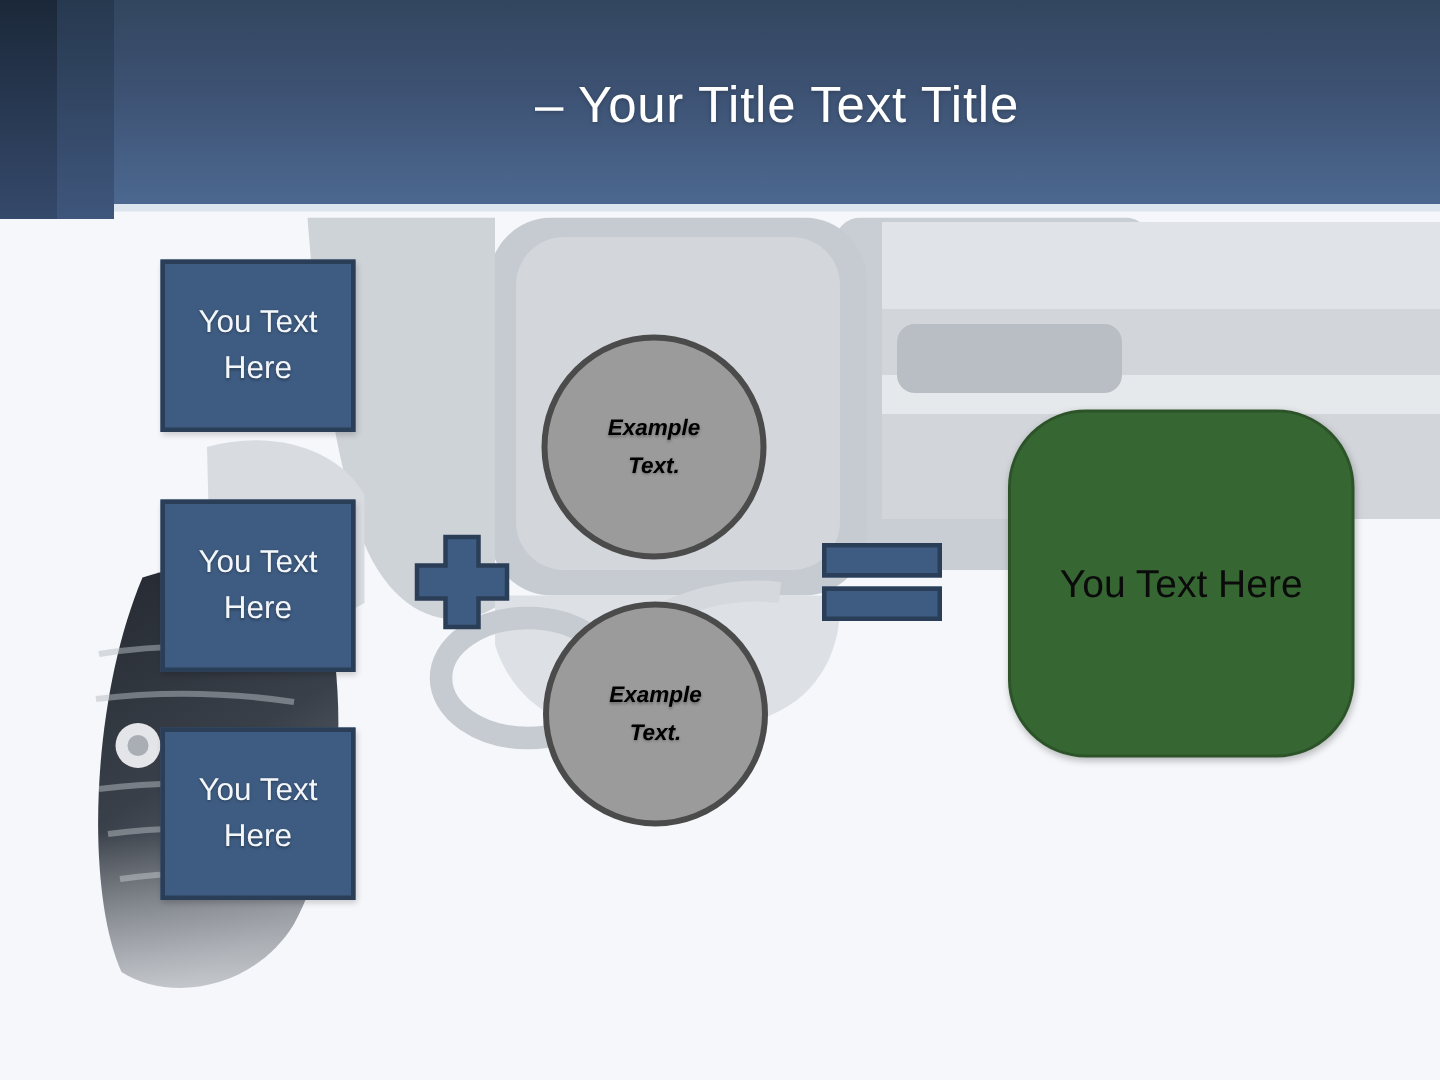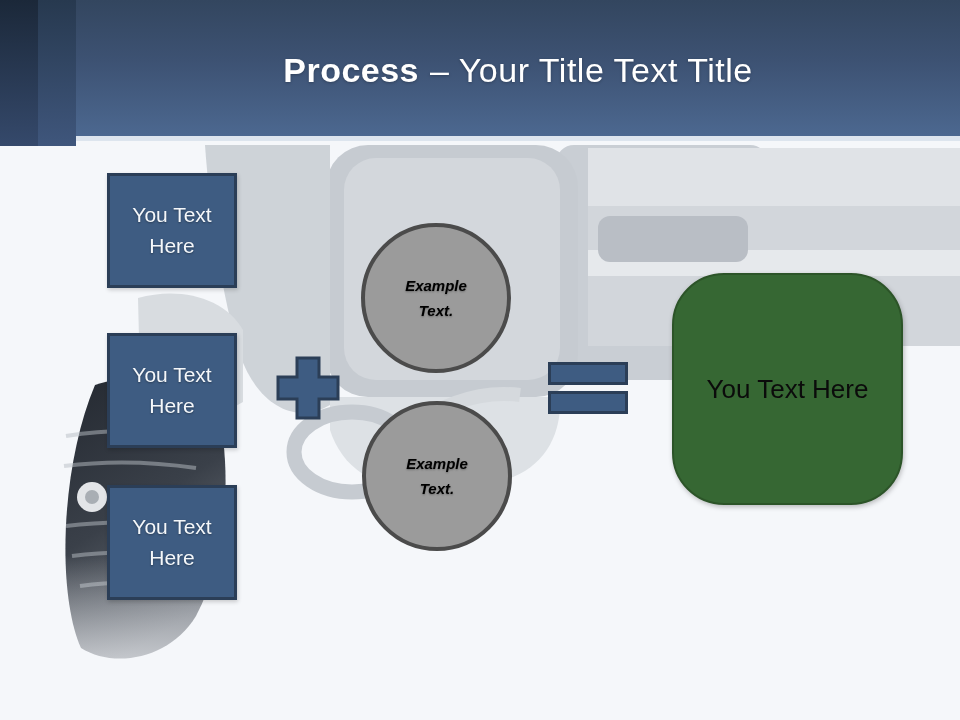--- a/index.html
+++ b/index.html
@@ -82,21 +82,21 @@
   }
 </style>
 </head>
 <body>
 
 <div class="slide">
 
   <div class="header"></div>
   <div class="stripe-outer"></div>
   <div class="stripe-inner"></div>
-  <div class="title"><span class="bold">Process</span><span>– Your Title Text Title</span></div>
+  <div class="title"><span>– Your Title Text Title</span></div>
 
   <svg class="bg-art" viewBox="0 145 960 575" aria-hidden="true">
     <defs>
       <linearGradient id="gripG" x1="0" y1="0" x2="0.35" y2="1">
         <stop offset="0" stop-color="#242931"></stop>
         <stop offset="0.55" stop-color="#3a4049"></stop>
         <stop offset="1" stop-color="#70757d"></stop>
       </linearGradient>
       <linearGradient id="fadeG" x1="0" y1="0" x2="0" y2="1">
         <stop offset="0" stop-color="#f5f7fa" stop-opacity="0"></stop>

